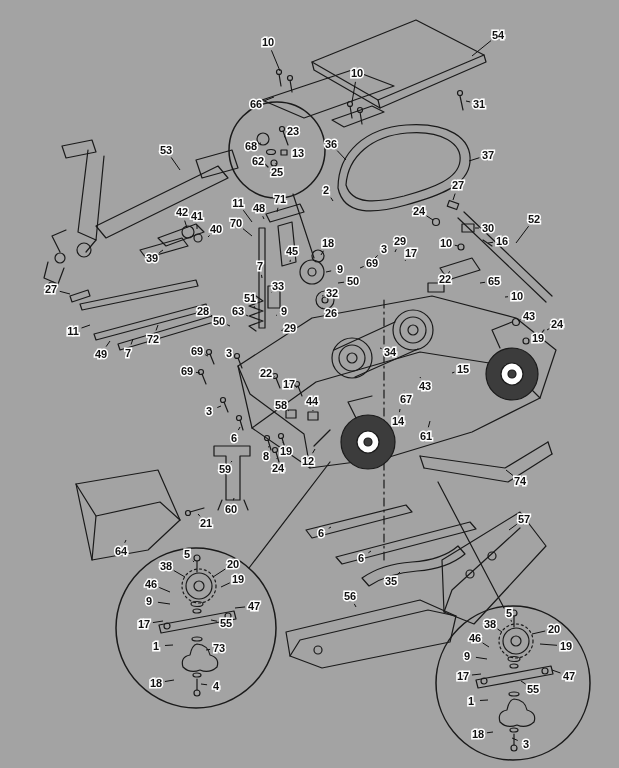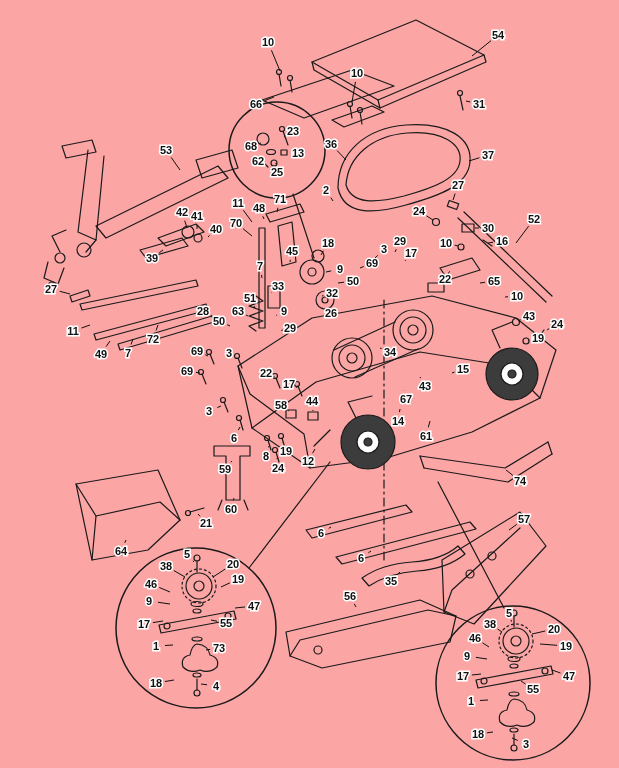--- a/index.html
+++ b/index.html
@@ -1,16 +1,16 @@
 <!DOCTYPE html>
 <html><head>
 <meta charset="utf-8">
 <style>
   html,body{margin:0;padding:0;background:#ffffff;}
-  .page{position:relative;width:619px;height:768px;background:#fca5a5;overflow:hidden;}
+  .page{position:relative;width:619px;height:768px;background:#a3a3a3;overflow:hidden;}
   svg{display:block;}
   #callout-layer line{stroke:#111111;stroke-width:1;}
   #callout-layer text{
     font:bold 11px "Liberation Sans",sans-serif;
     fill:#111111;
     stroke:#ffffff;stroke-width:3px;paint-order:stroke;
     text-anchor:middle;dominant-baseline:central;
   }
 </style>
 </head>

